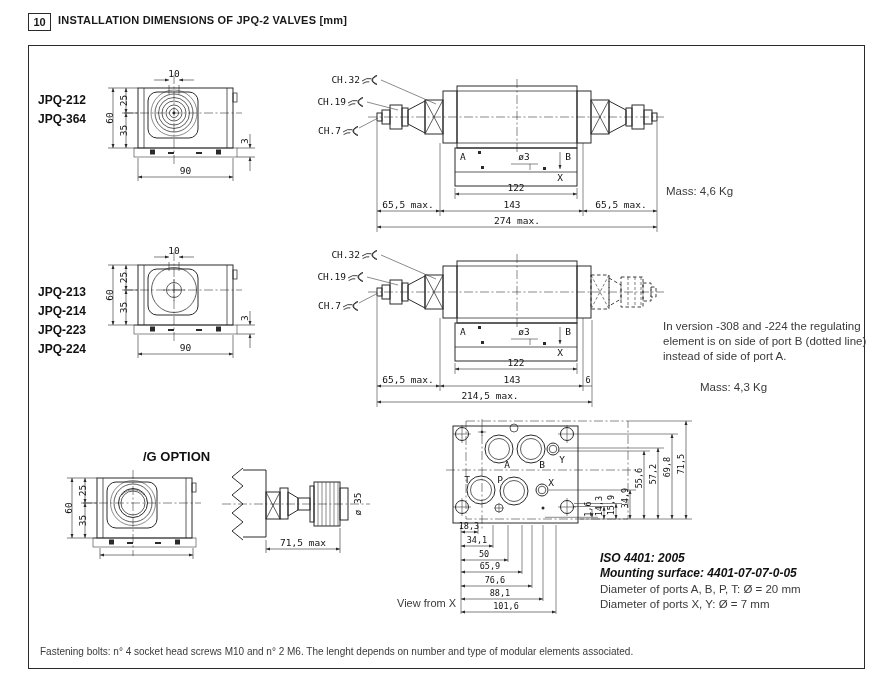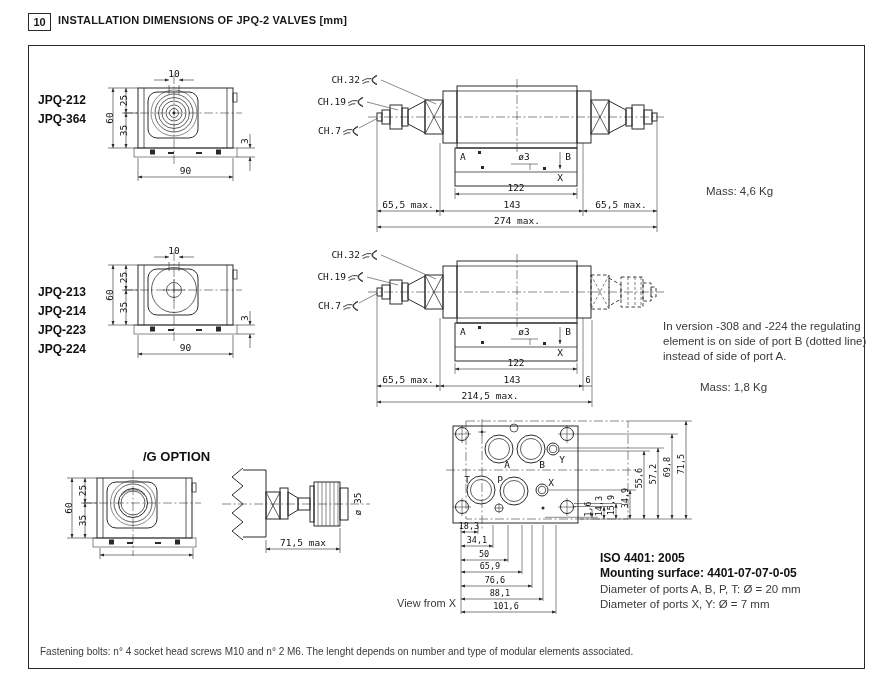--- a/index.html
+++ b/index.html
@@ -14,26 +14,26 @@
     border:1.4px solid #2a2a2a; text-align:center;
     font-weight:bold; font-size:11px; line-height:16px; color:#1a1a1a;
   }
   #page-title { left:58px; top:14px; font-weight:bold; font-size:11px; color:#1a1a1a; letter-spacing:.2px; }
   #main-frame { left:28px; top:45px; width:835px; height:622px; border:1.4px solid #2a2a2a; }
   .models { font-weight:bold; font-size:12px; line-height:19px; color:#111; }
   #models-top { left:38px; top:91px; }
   #models-mid { left:38px; top:283px; }
   #g-option-title { left:143px; top:449px; font-weight:bold; font-size:13px; color:#111; }
   .note { font-size:11.5px; line-height:15px; color:#3a3a3a; }
-  #mass-top { left:666px; top:184px;margin-left:40px; }
+  #mass-top { left:666px; top:184px; }
   #mass-mid { left:700px; top:380px; }
   #note-mid { left:663px; top:319px; width:214px; }
   #view-from-x { left:397px; top:597px; font-size:11px; color:#3a3a3a; }
   #iso-block { left:600px; top:551px; font-size:11.5px; line-height:15.4px; color:#3a3a3a; }
-  #iso-block .b { font-weight:bold; font-size:12px; color:#111; }
+  #iso-block .b { font-weight:bold; font-size:12px; color:#111;font-style:italic; }
   #footer-note { left:40px; top:646px; font-size:10px; color:#3a3a3a; }
   svg { position:absolute; left:0; top:0; }
   .s   { stroke:#2a2a2a; fill:none; stroke-width:1; }
   .s75 { stroke:#2a2a2a; fill:none; stroke-width:.75; }
   .sf  { fill:#2a2a2a; stroke:none; }
   .thin{ stroke:#2a2a2a; fill:none; stroke-width:.55; }
   .cl  { stroke:#2a2a2a; fill:none; stroke-width:.55; stroke-dasharray:9 2.5 2 2.5; }
   .dsh { stroke:#2a2a2a; fill:none; stroke-width:.9; stroke-dasharray:3.5 2.5; }
   .dshthin { stroke:#2a2a2a; fill:none; stroke-width:.6; stroke-dasharray:3 2; }
   .dim { stroke:#2a2a2a; fill:none; stroke-width:.6; }
@@ -58,21 +58,21 @@
   <div>JPQ-213</div>
   <div>JPQ-214</div>
   <div>JPQ-223</div>
   <div>JPQ-224</div>
 </div>
 
 <div class="abs" id="g-option-title">/G OPTION</div>
 
 <div class="abs note" id="mass-top">Mass: 4,6 Kg</div>
 <div class="abs note" id="note-mid">In version -308 and -224 the regulating element is on side of port B (dotted line) instead of side of port A.</div>
-<div class="abs note" id="mass-mid">Mass: 1,8 Kg</div>
+<div class="abs note" id="mass-mid">Mass: 4,3 Kg</div>
 <div class="abs" id="view-from-x">View from X</div>
 
 <div class="abs" id="iso-block">
   <div class="b">ISO 4401: 2005</div>
   <div class="b">Mounting surface: 4401-07-07-0-05</div>
   <div>Diameter of ports A, B, P, T: Ø = 20 mm</div>
   <div>Diameter of ports  X, Y: Ø = 7 mm</div>
 </div>
 
 <div class="abs" id="footer-note">Fastening bolts: n° 4 socket head screws M10 and n° 2 M6. The lenght depends on number and type of modular elements associated.</div>

